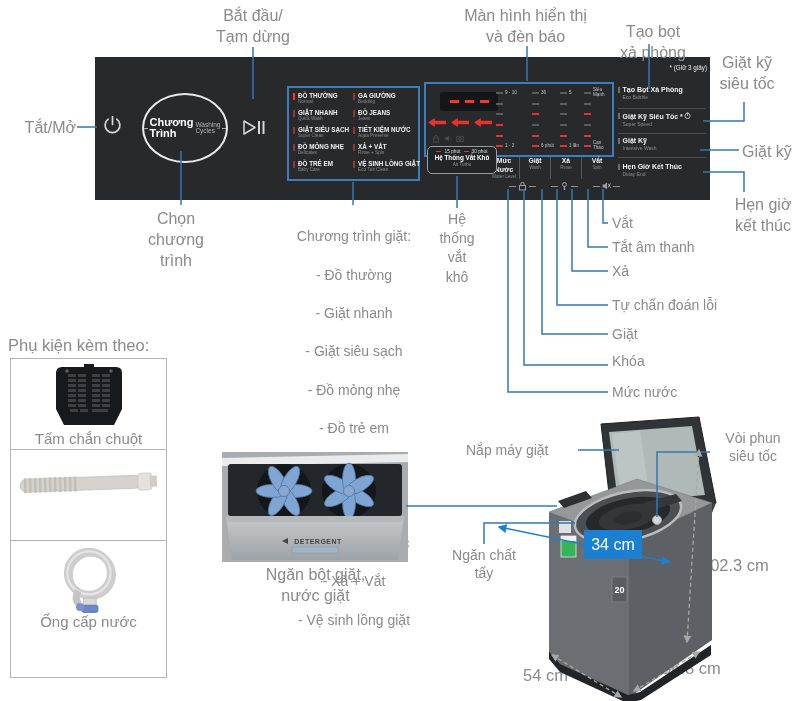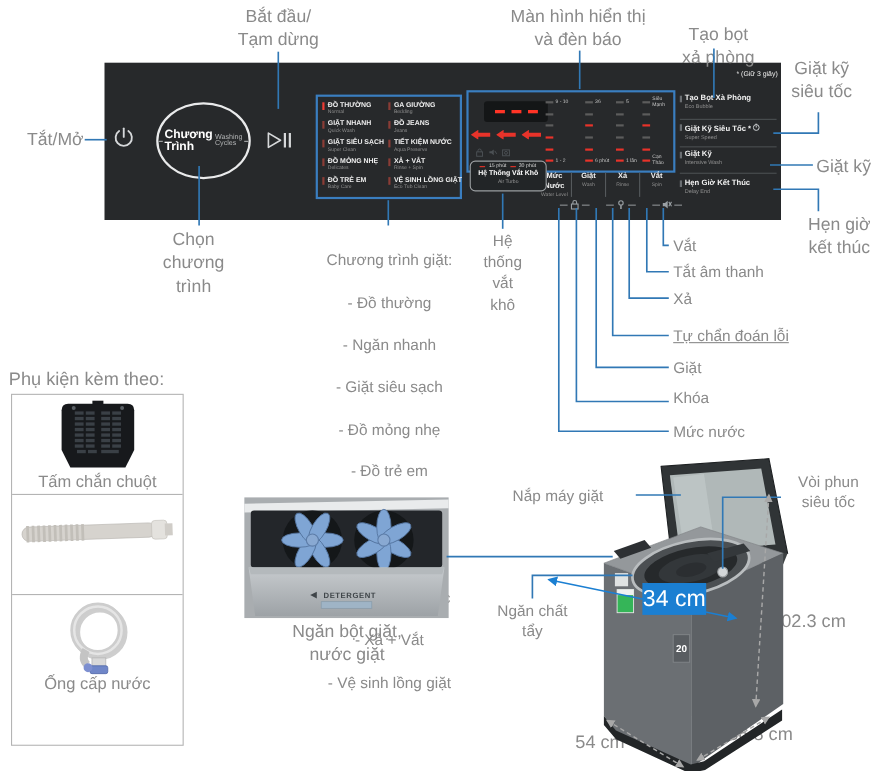--- a/index.html
+++ b/index.html
@@ -66,21 +66,21 @@
   .osep{position:absolute;left:523px;width:88px;height:1px;background:#4b4f52;}
   
   .accbox{position:absolute;left:10px;top:358px;width:157px;height:320px;border:1px solid #b4b4b4;
           box-sizing:border-box;background:#fff;}
   .acc-cell{position:relative;height:91px;border-bottom:1px solid #b4b4b4;display:flex;
             justify-content:center;padding-top:5px;box-sizing:border-box;}
   .acc-cell:last-child{border-bottom:none;}
   .acc-cap{position:absolute;bottom:2px;left:0;width:100%;text-align:center;color:#8a8a8a;font-size:15px;}
   
   .badge34{position:absolute;left:584px;top:530px;width:58px;height:29px;background:#1b7fd2;color:#fff;
-           font-size:21px;display:flex;align-items:center;justify-content:center;z-index:6;}
+           font-size:16px;display:flex;align-items:center;justify-content:center;z-index:6;}
   .overlay{position:absolute;left:0;top:0;z-index:5;pointer-events:none;}
   .photo{position:absolute;z-index:1;}
 </style>
 </head>
 <body>
 
 <div class="canvas">
 
   <svg class="photo" style="left:535px;top:413px;" width="195" height="288" viewBox="535 413 195 288">
 
@@ -604,38 +604,38 @@
 siêu tốc</div>
   <div class="co" style="left:742px;top:141px;font-size:16px;">Giặt kỹ</div>
   <div class="co c" style="left:727px;top:194px;width:72px;font-size:16px;">Hẹn giờ
 kết thúc</div>
   <div class="co c" style="left:137px;top:208px;width:78px;font-size:16px;">Chọn
 chương
 trình</div>
   <div class="co c" style="left:268px;top:208px;width:172px;line-height:1.37;">
     <div>Chương trình giặt:</div>
     <div>- Đồ thường</div>
-    <div>- Ngăn nhanh</div>
+    <div>- Giặt nhanh</div>
     <div>- Giặt siêu sạch</div>
     <div>- Đồ mỏng nhẹ</div>
     <div>- Đồ trẻ em</div>
     <div>- Ga giường</div>
     <div>- Đồ jeans</div>
     <div>- Tiết phòng nước</div>
     <div>- Xả + Vắt</div>
     <div>- Vệ sinh lồng giặt</div>
   </div>
   <div class="co c" style="left:429px;top:210px;width:56px;line-height:1.37;">Hệ
 thống
 vắt
 khô</div>
   <div class="co" style="left:612px;top:214px;">Vắt</div>
   <div class="co" style="left:612px;top:238px;">Tắt âm thanh</div>
   <div class="co" style="left:612px;top:262px;">Xả</div>
-  <div class="co" style="left:612px;top:296px;text-decoration:underline;">Tự chẩn đoán lỗi</div>
+  <div class="co" style="left:612px;top:296px;">Tự chẩn đoán lỗi</div>
   <div class="co" style="left:612px;top:325px;">Giặt</div>
   <div class="co" style="left:612px;top:352px;">Khóa</div>
   <div class="co" style="left:612px;top:383px;">Mức nước</div>
   <div class="co" style="left:466px;top:441px;">Nắp máy giặt</div>
   <div class="co c" style="left:708px;top:429px;width:90px;">Vòi phun
 siêu tốc</div>
   <div class="co c" style="left:438px;top:546px;width:92px;">Ngăn chất
 tẩy</div>
   <div class="co c" style="left:238px;top:564px;width:155px;font-size:16px;">Ngăn bột giặt,
 nước giặt</div>

